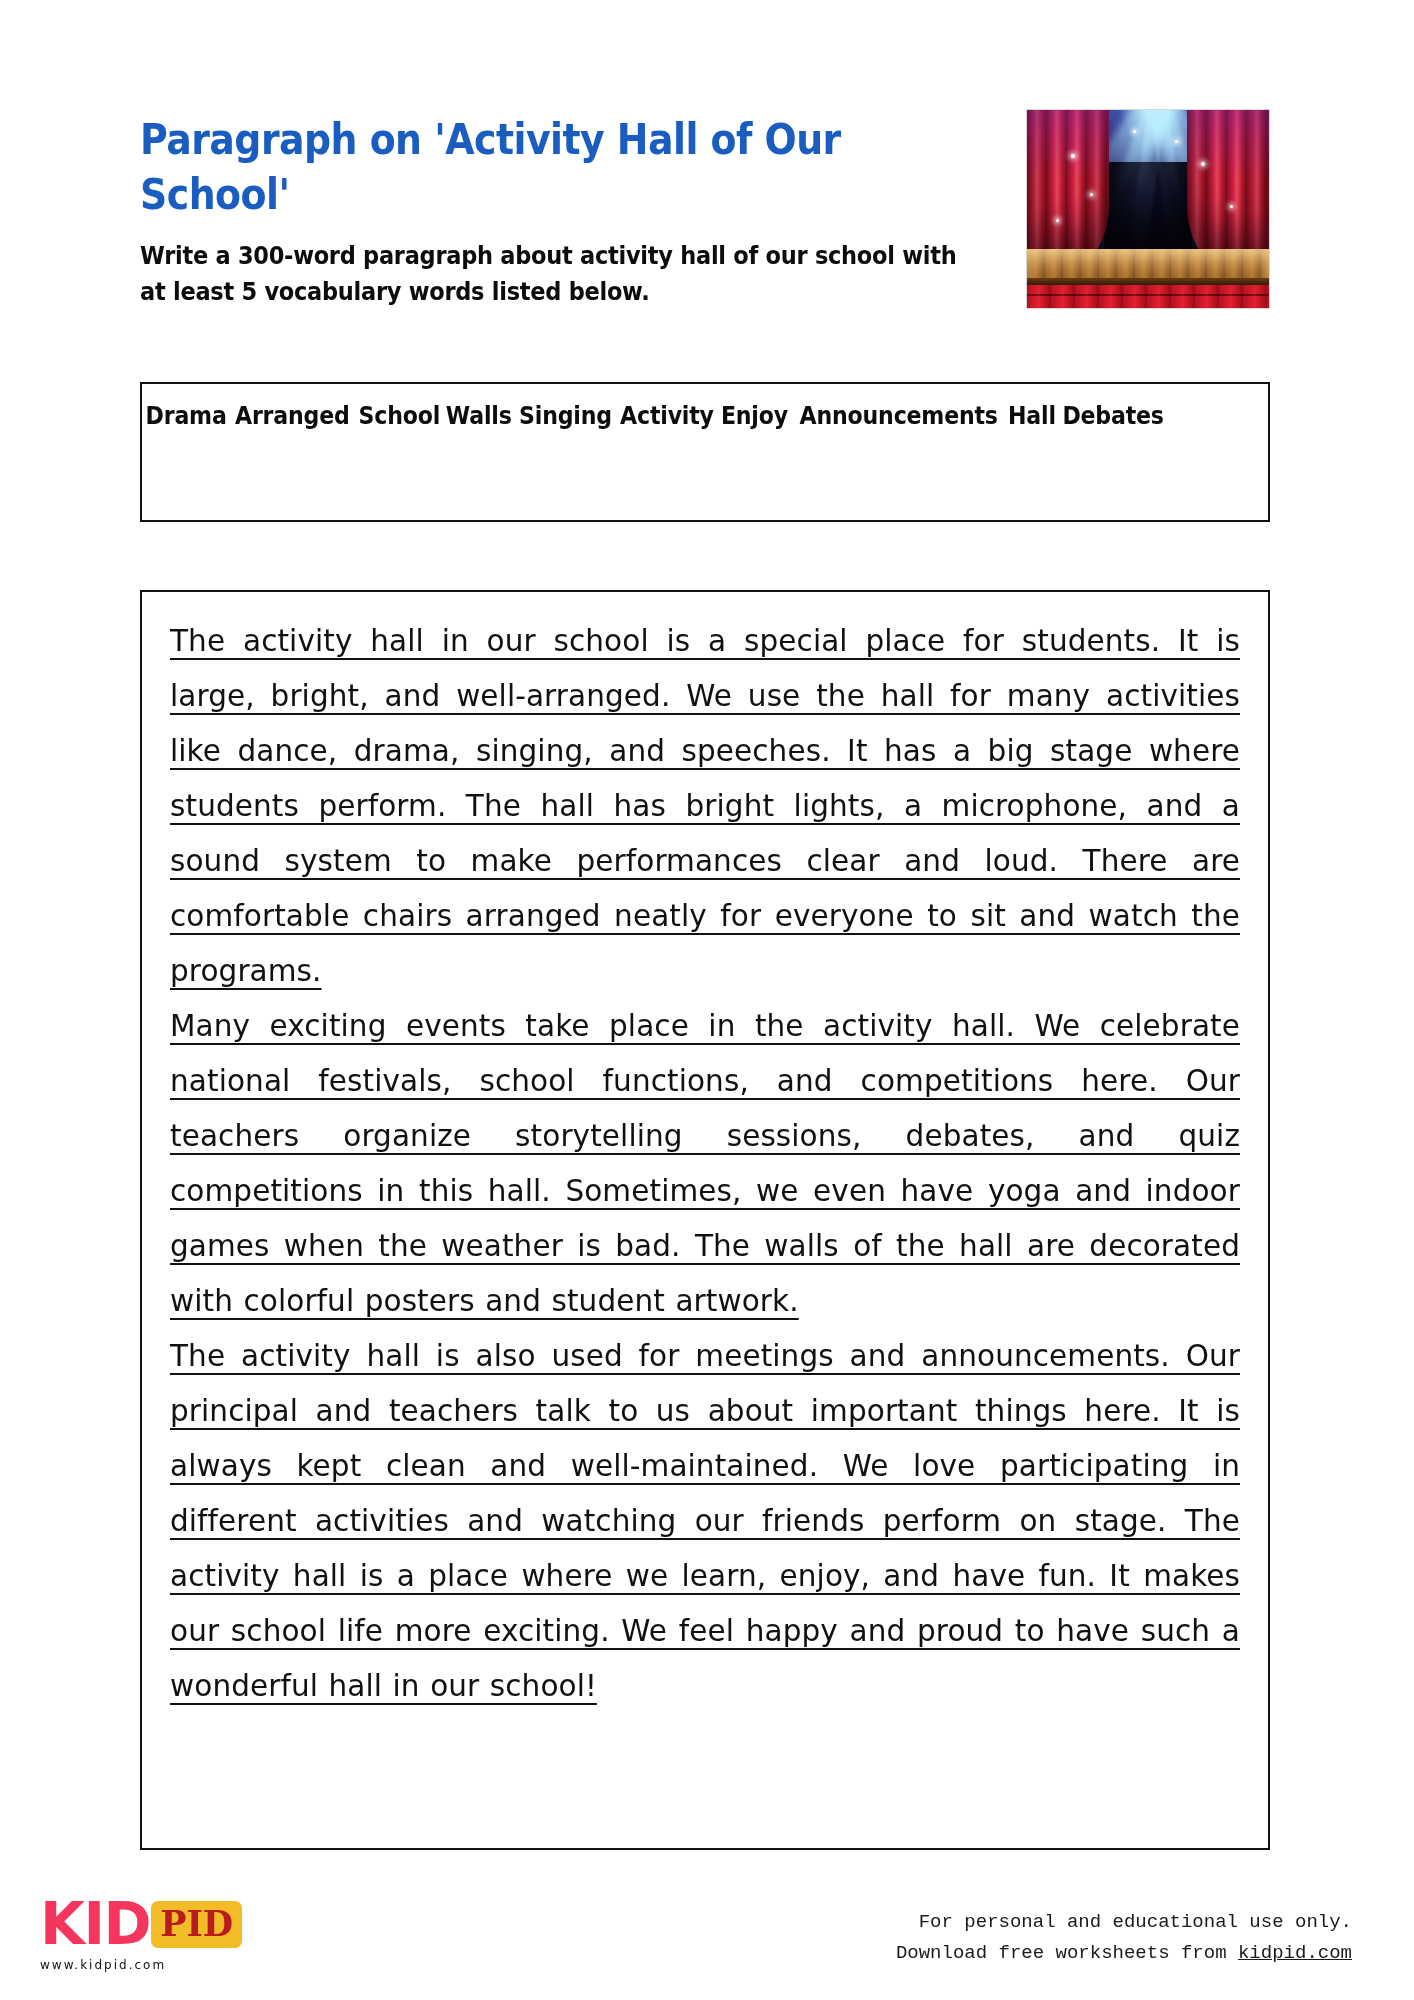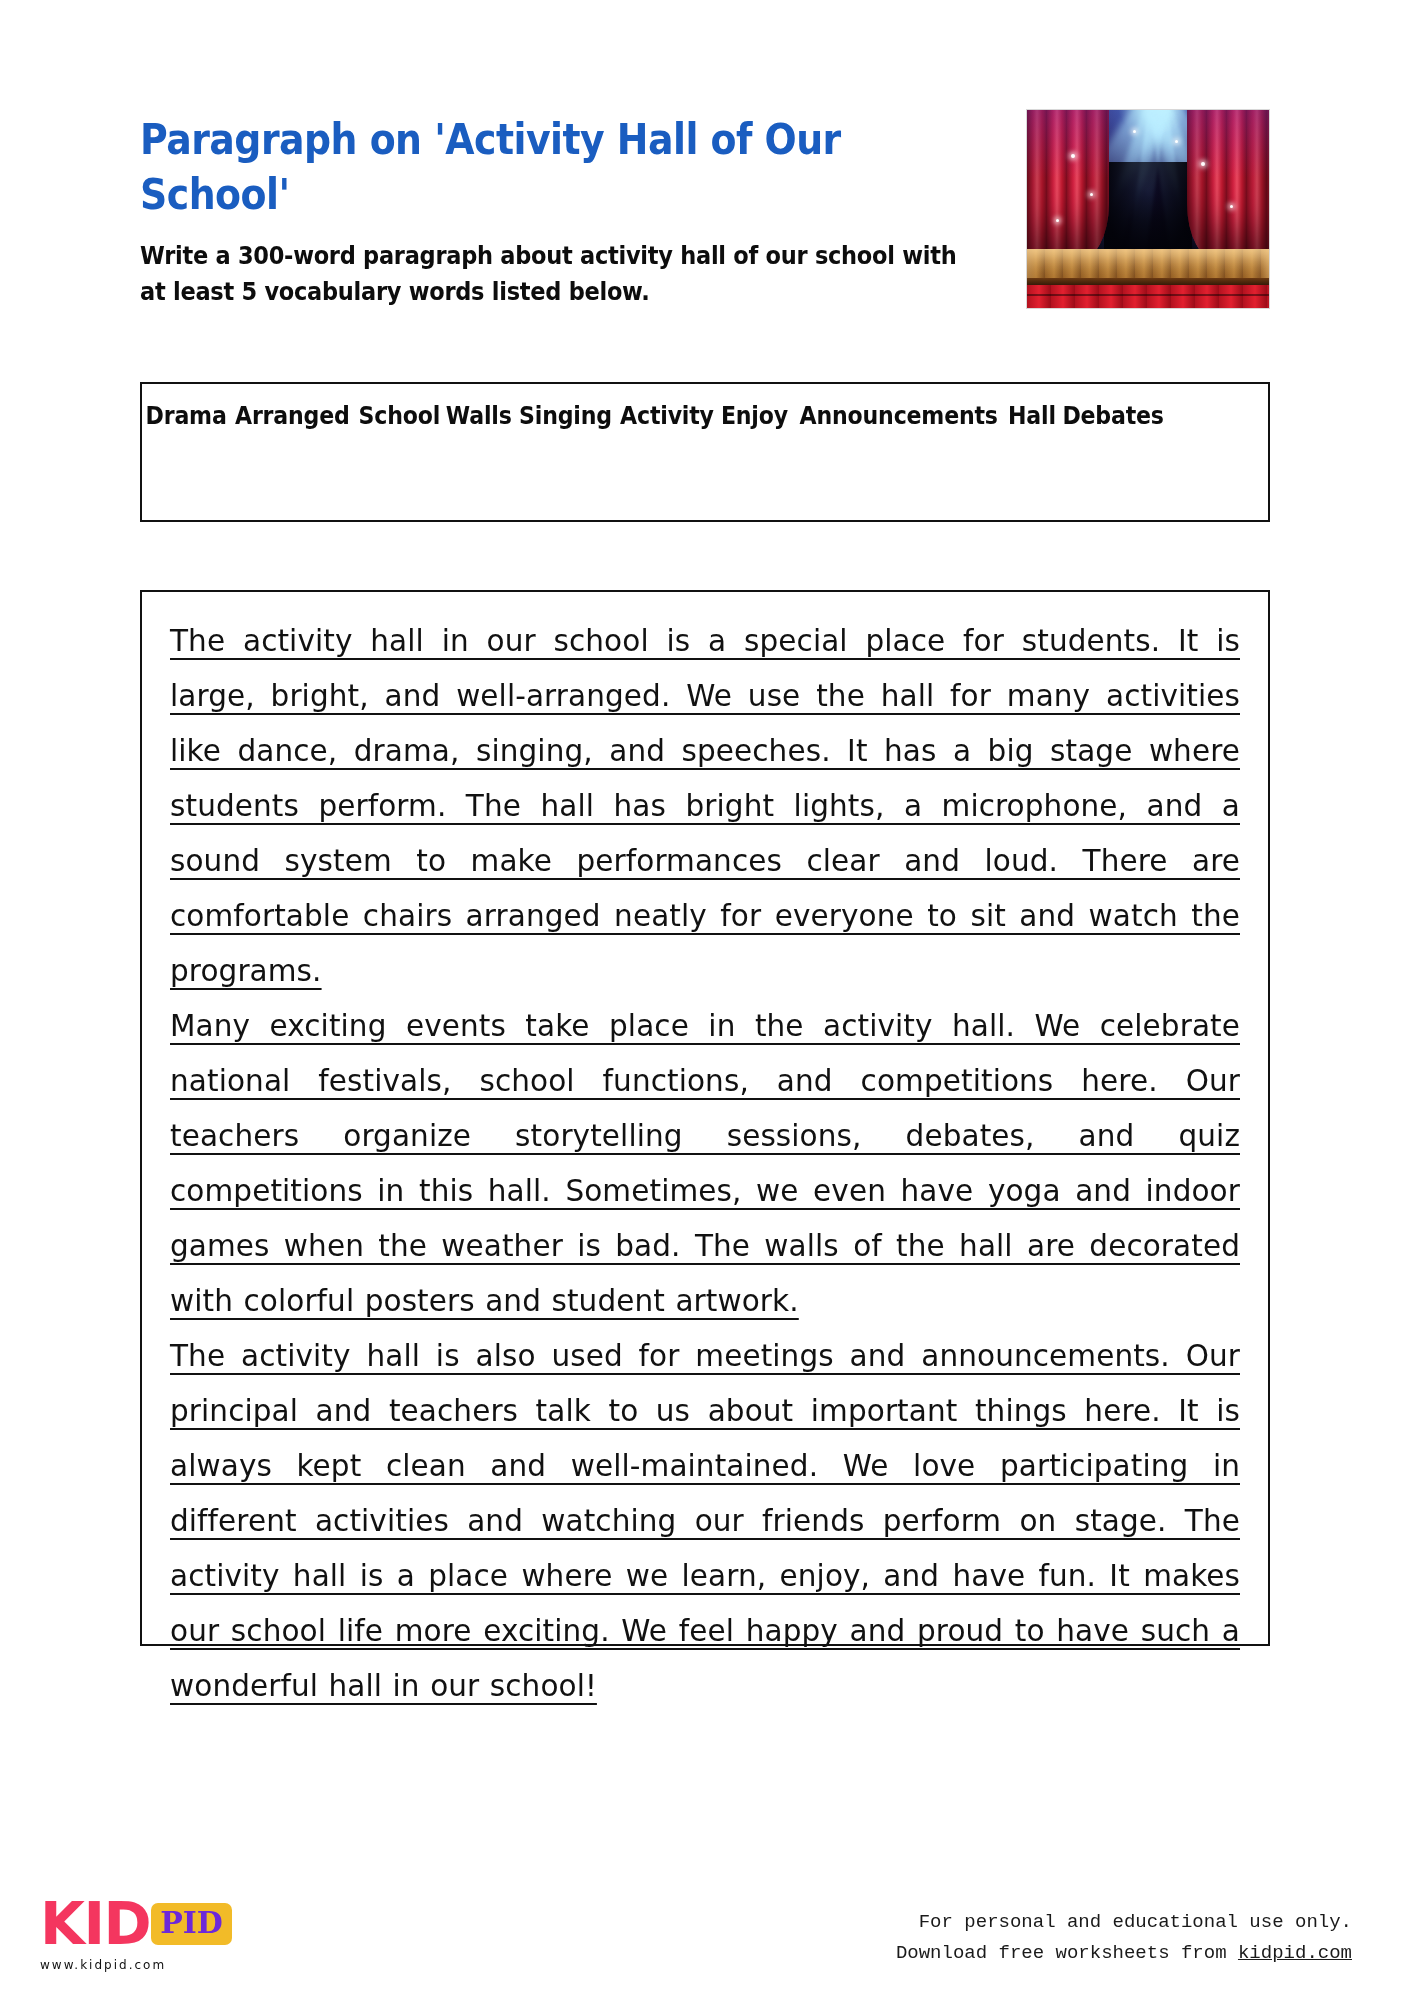--- a/index.html
+++ b/index.html
@@ -151,21 +151,21 @@
     letter-spacing: -0.2px;
     transform: scaleX(0.92);
   }
 
   
   .answer-box {
     position: absolute;
     left: 140px;
     top: 590px;
     width: 1130px;
-    height: 1056px;
+    height: 1260px;
     border: 2px solid #111;
     padding: 22px 28px 10px 28px;
   }
   .answer-text {
     font-family: "DejaVu Sans", sans-serif;
     font-size: 29.5px;
     line-height: 55px;
     color: #111;
     text-align: justify;
     text-align-last: left;
@@ -198,24 +198,24 @@
   .brand-kid {
     color: #f4365f;
     font-family: "DejaVu Sans", sans-serif;
     font-weight: bold;
     font-size: 58px;
     line-height: 1;
     letter-spacing: -1.5px;
   }
   .brand-pid {
     background: #f2bb28;
-    color: #6d28d9;
+    color: #b91c1c;
     font-family: "DejaVu Serif", serif;
     font-weight: bold;
-    font-size: 30px;
+    font-size: 35px;
     line-height: 1;
     padding: 5px 9px 7px 9px;
     border-radius: 7px;
     letter-spacing: 0px;
     margin-left: 1px;
   }
   .brand-url {
     margin-top: 9px;
     color: #111;
     font-family: "DejaVu Sans", sans-serif;

